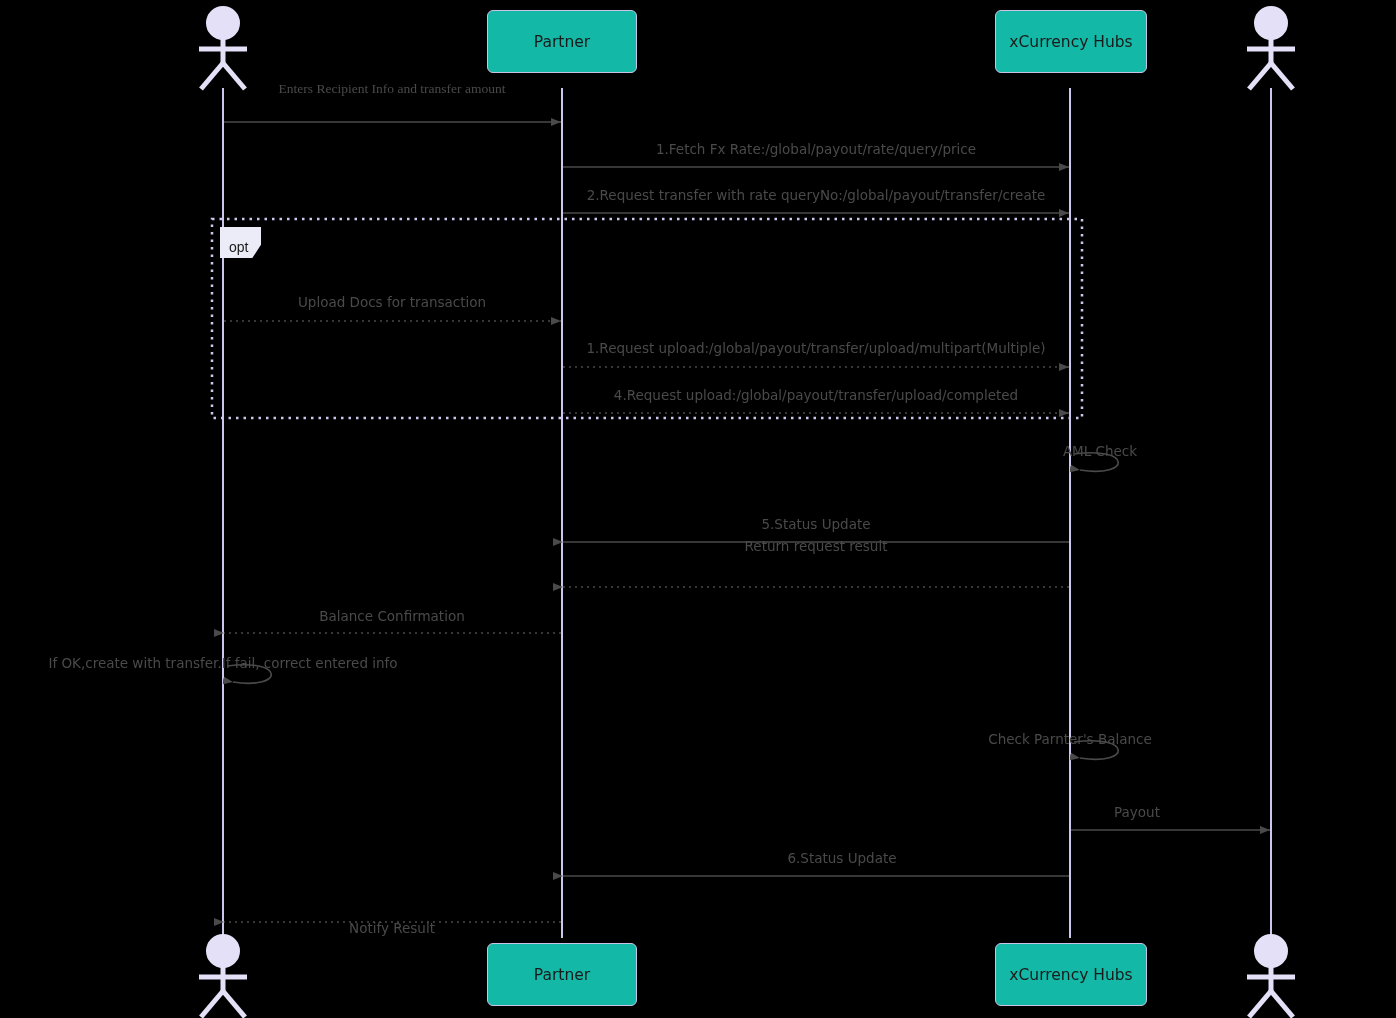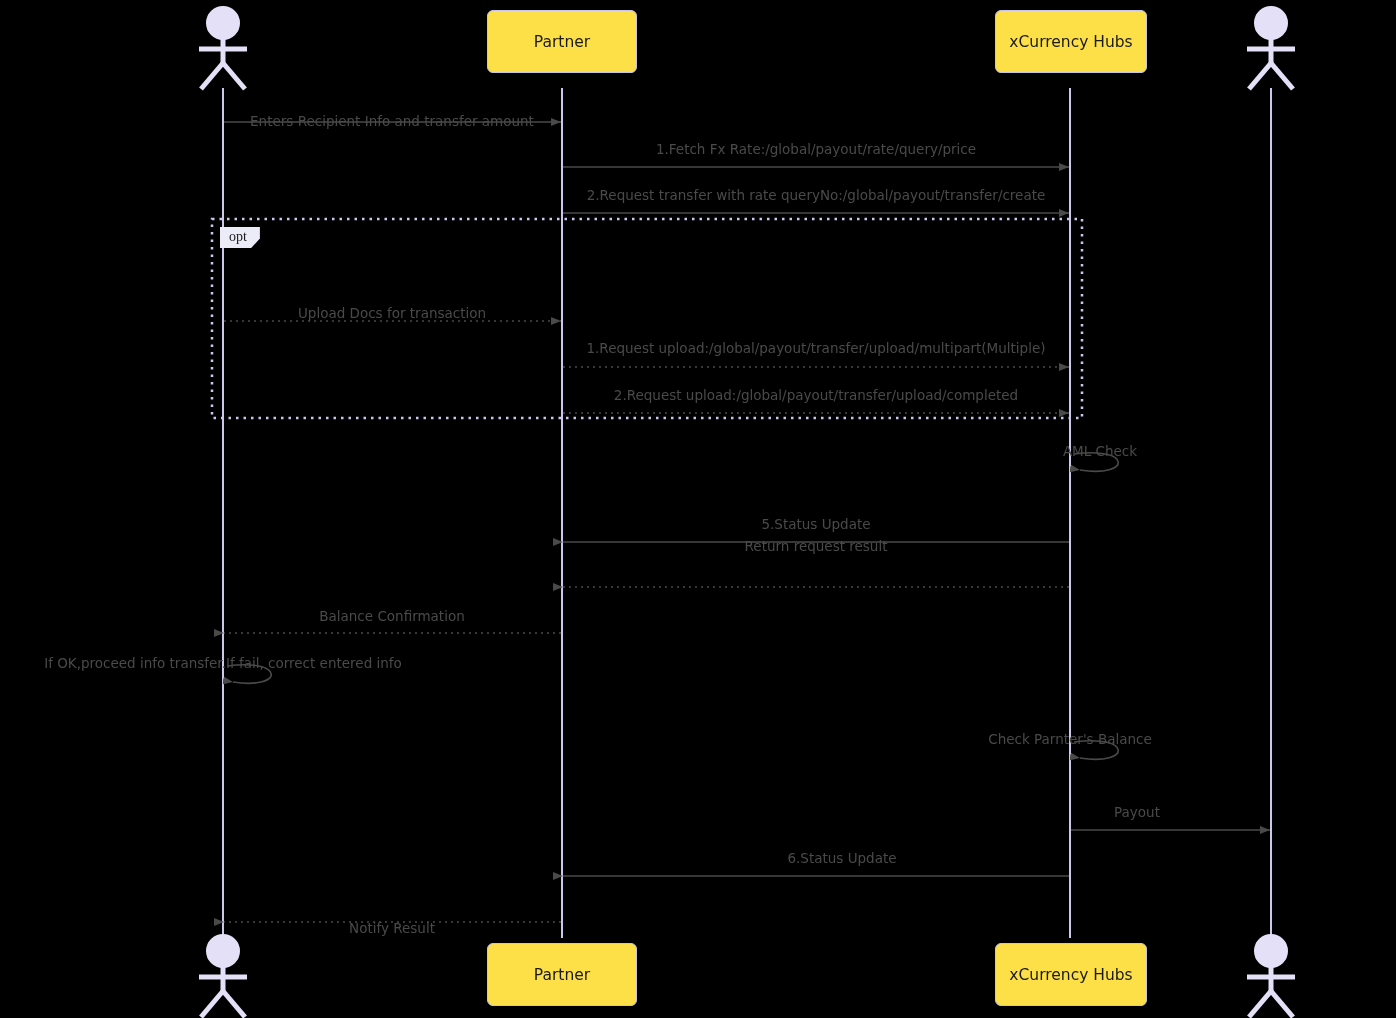--- a/index.html
+++ b/index.html
@@ -14,21 +14,21 @@
     overflow: hidden;
     font-family: "DejaVu Sans", sans-serif;
   }
   #diagram {
     position: absolute;
     left: 0; top: 0;
     width: 1396px; height: 1018px;
   }
   .participant-box {
     position: absolute;
-    background: #fde047;
+    background: #14b8a6;
     border: 1px solid #C9C3E8;
     border-radius: 6px;
     display: flex;
     align-items: center;
     justify-content: center;
     color: #1a1a1a;
     font-size: 15.5px;
     font-family: "DejaVu Sans", sans-serif;
     white-space: nowrap;
   }
@@ -39,22 +39,22 @@
     font-family: "DejaVu Sans", sans-serif;
     white-space: nowrap;
     line-height: 1;
   }
   .msg-label.center { transform: translateX(-50%); }
   .frag-label {
     position: absolute;
     background: #ECECF9;
     color: #1a1a1a;
     font-size: 14px;
-    font-family: Liberation Serif, serif;
-    padding: 3px 13px 4px 9px;
+    font-family: Liberation Sans, sans-serif;
+    padding: 13px 13px 4px 9px;
     line-height: 1;
     clip-path: polygon(0 0, 100% 0, 100% 55%, 78% 100%, 0 100%);
   }
 </style>
 </head>
 <body>
 
 <div id="diagram">
 
   <svg id="svg-layer" width="1396" height="1018" style="position:absolute;left:0;top:0;">
@@ -136,31 +136,31 @@
   <div id="footer-participants">
       <div class="participant-box" style="left: 487px; top: 943px; width: 150px; height: 63px;">
         <span>Partner</span>
       </div>
       <div class="participant-box" style="left: 995px; top: 943px; width: 152px; height: 63px;">
         <span>xCurrency Hubs</span>
       </div>
     </div>
 
   <div id="message-labels">
-      <div class="msg-label center" style="left: 392px; top: 115px;">Enters Recipient Info and transfer amount</div>
+      <div class="msg-label center" style="left: 392px; top: 82px; font-family: Liberation Serif, serif;">Enters Recipient Info and transfer amount</div>
       <div class="msg-label center" style="left: 816px; top: 143px;">1.Fetch Fx Rate:/global/payout/rate/query/price</div>
       <div class="msg-label center" style="left: 816px; top: 189px;">2.Request transfer with rate queryNo:/global/payout/transfer/create</div>
-      <div class="msg-label center" style="left: 392px; top: 307px; text-align: center;">Upload Docs for transaction</div>
+      <div class="msg-label center" style="left: 392px; top: 296px; text-align: center;">Upload Docs for transaction</div>
       <div class="msg-label center" style="left: 816px; top: 342px;">1.Request upload:/global/payout/transfer/upload/multipart(Multiple)</div>
-      <div class="msg-label center" style="left: 816px; top: 389px;">2.Request upload:/global/payout/transfer/upload/completed</div>
+      <div class="msg-label center" style="left: 816px; top: 389px;">4.Request upload:/global/payout/transfer/upload/completed</div>
       <div class="msg-label center" style="left: 1100px; top: 445px;">AML Check</div>
       <div class="msg-label center" style="left: 816px; top: 518px; text-align: center;">5.Status Update</div>
       <div class="msg-label center" style="left: 816px; top: 540px;">Return request result</div>
       <div class="msg-label center" style="left: 392px; top: 610px;">Balance Confirmation</div>
-      <div class="msg-label center" style="left: 223px; top: 657px;">If OK,proceed info transfer.If fail, correct entered info</div>
+      <div class="msg-label center" style="left: 223px; top: 657px;">If OK,create with transfer.If fail, correct entered info</div>
       <div class="msg-label center" style="left: 1070px; top: 733px;">Check Parnter's Balance</div>
       <div class="msg-label center" style="left: 1137px; top: 806px;">Payout</div>
       <div class="msg-label center" style="left: 816px; top: 852px; margin-left: 26px;">6.Status Update</div>
       <div class="msg-label center" style="left: 392px; top: 922px;">Notify Result</div>
     </div>
 
   <div id="fragment-labels">
       <div class="frag-label" style="left: 220px; top: 227px;">opt</div>
     </div>
 

